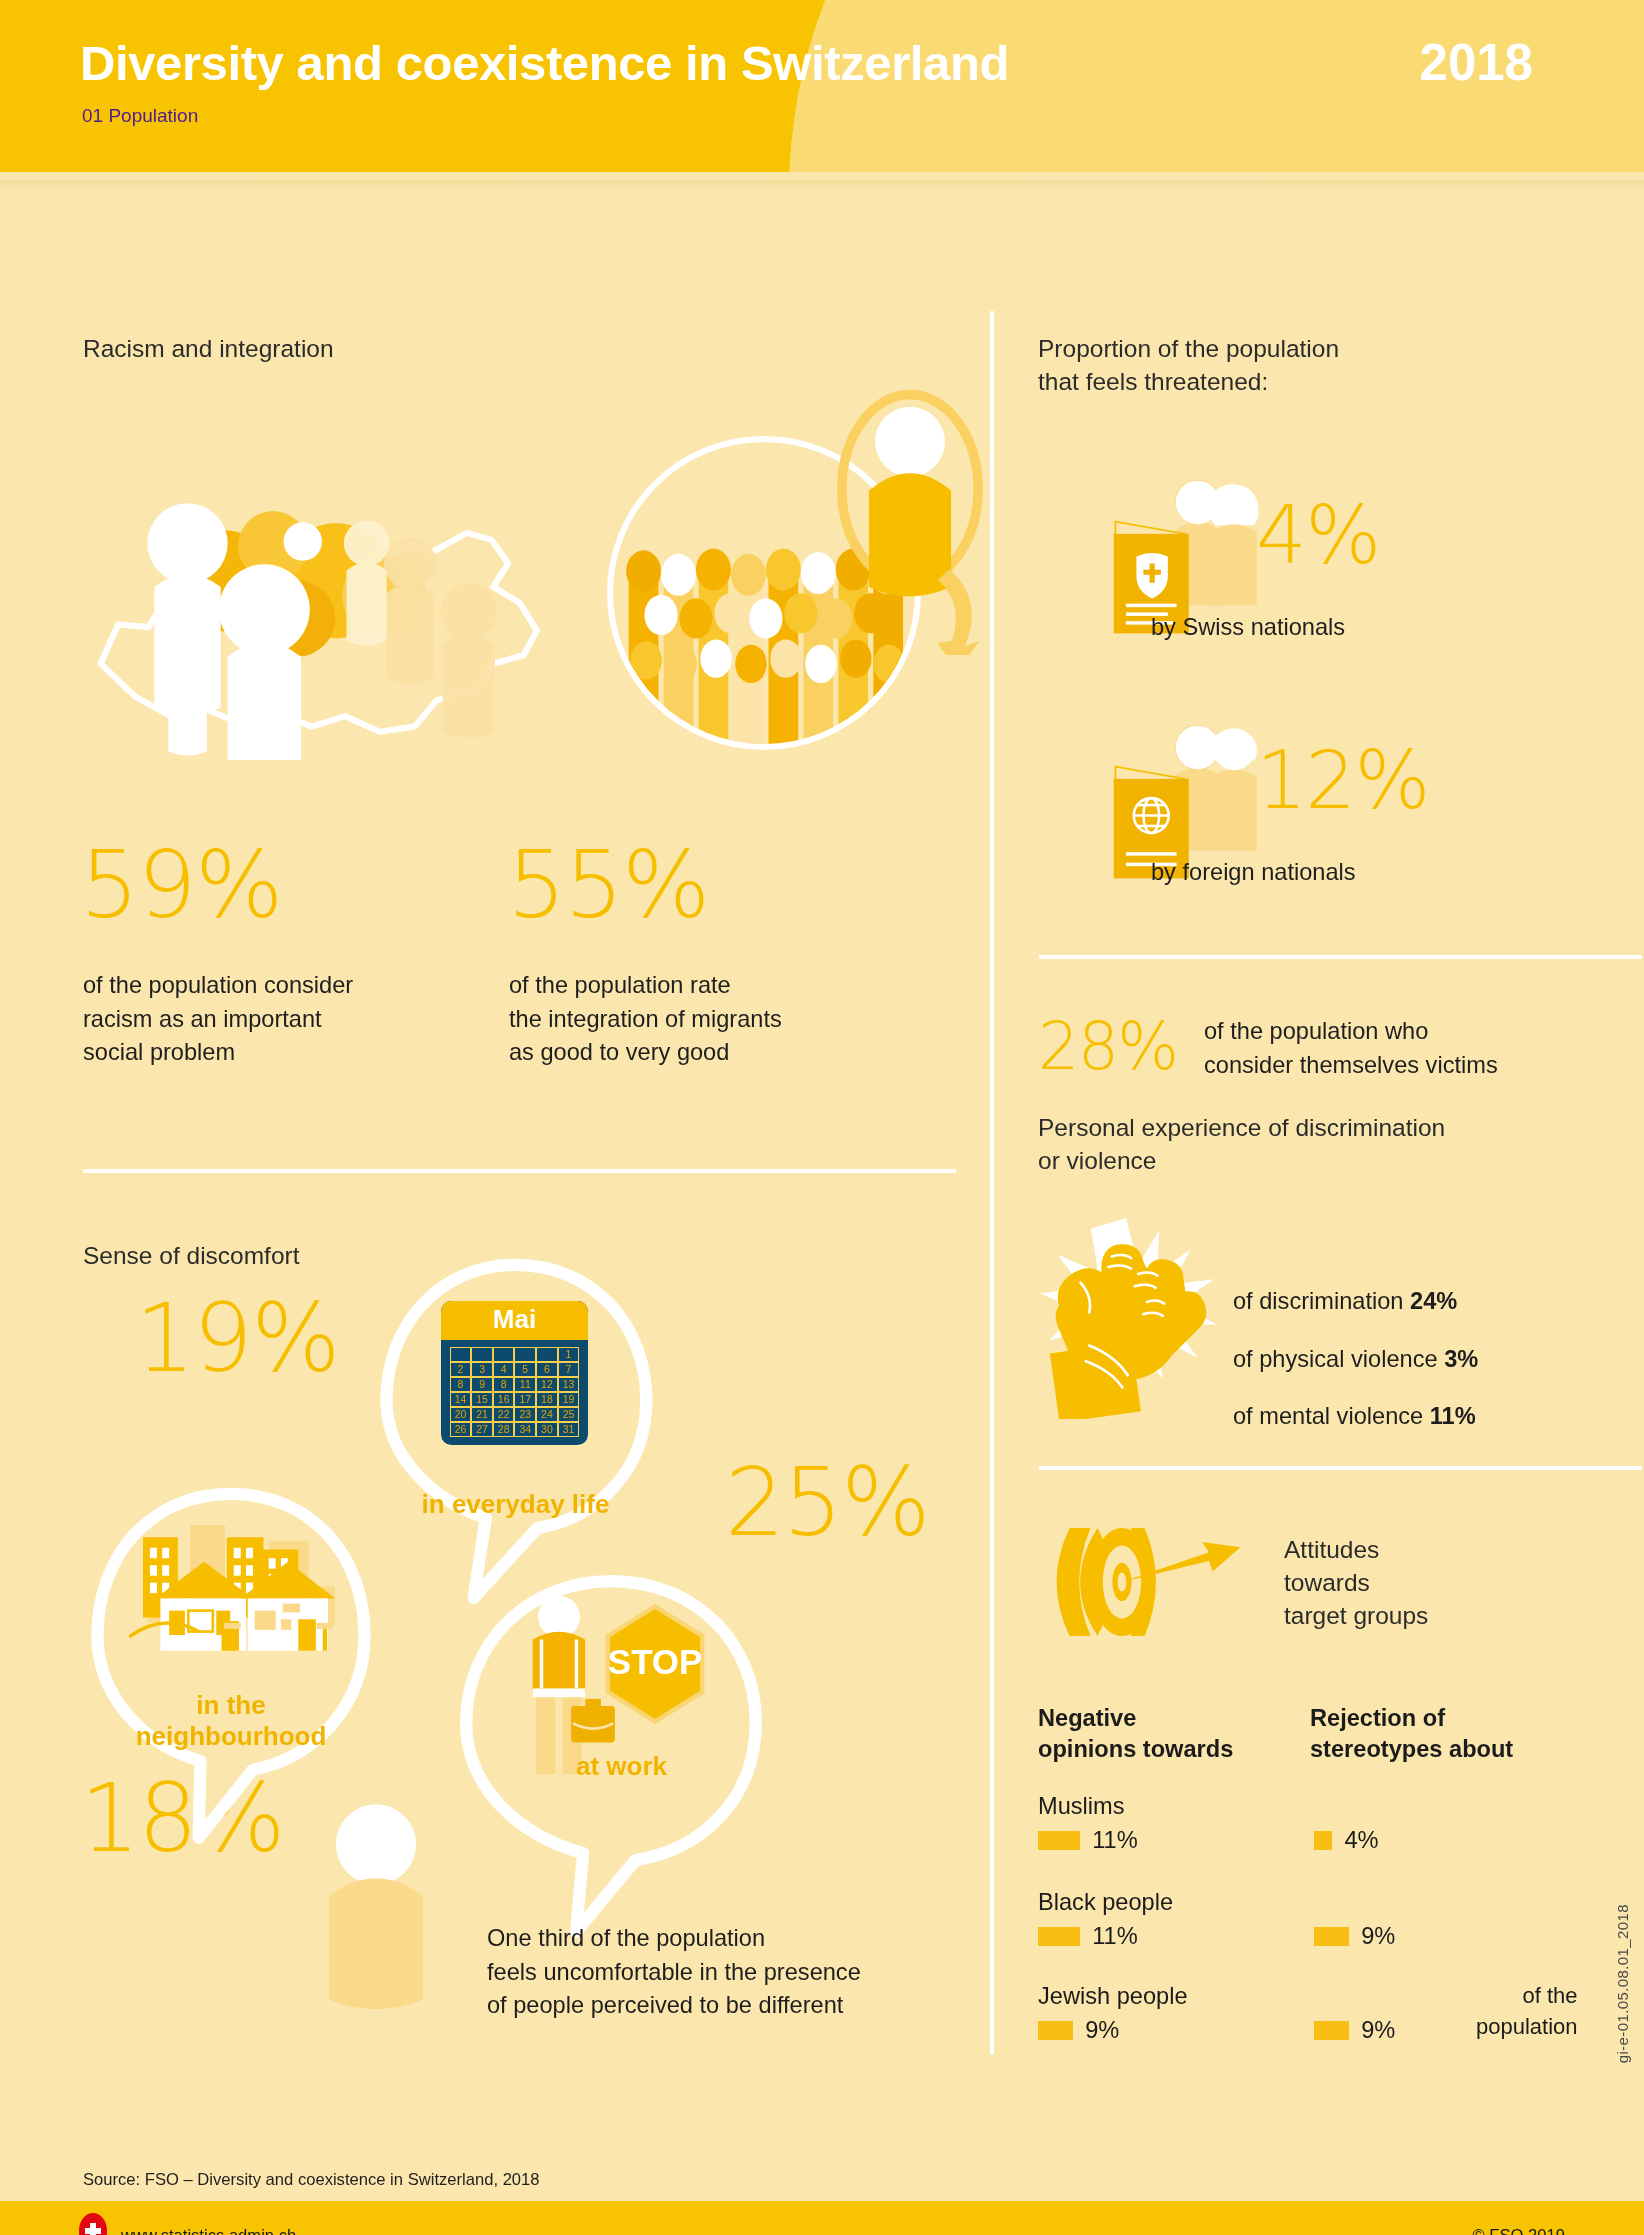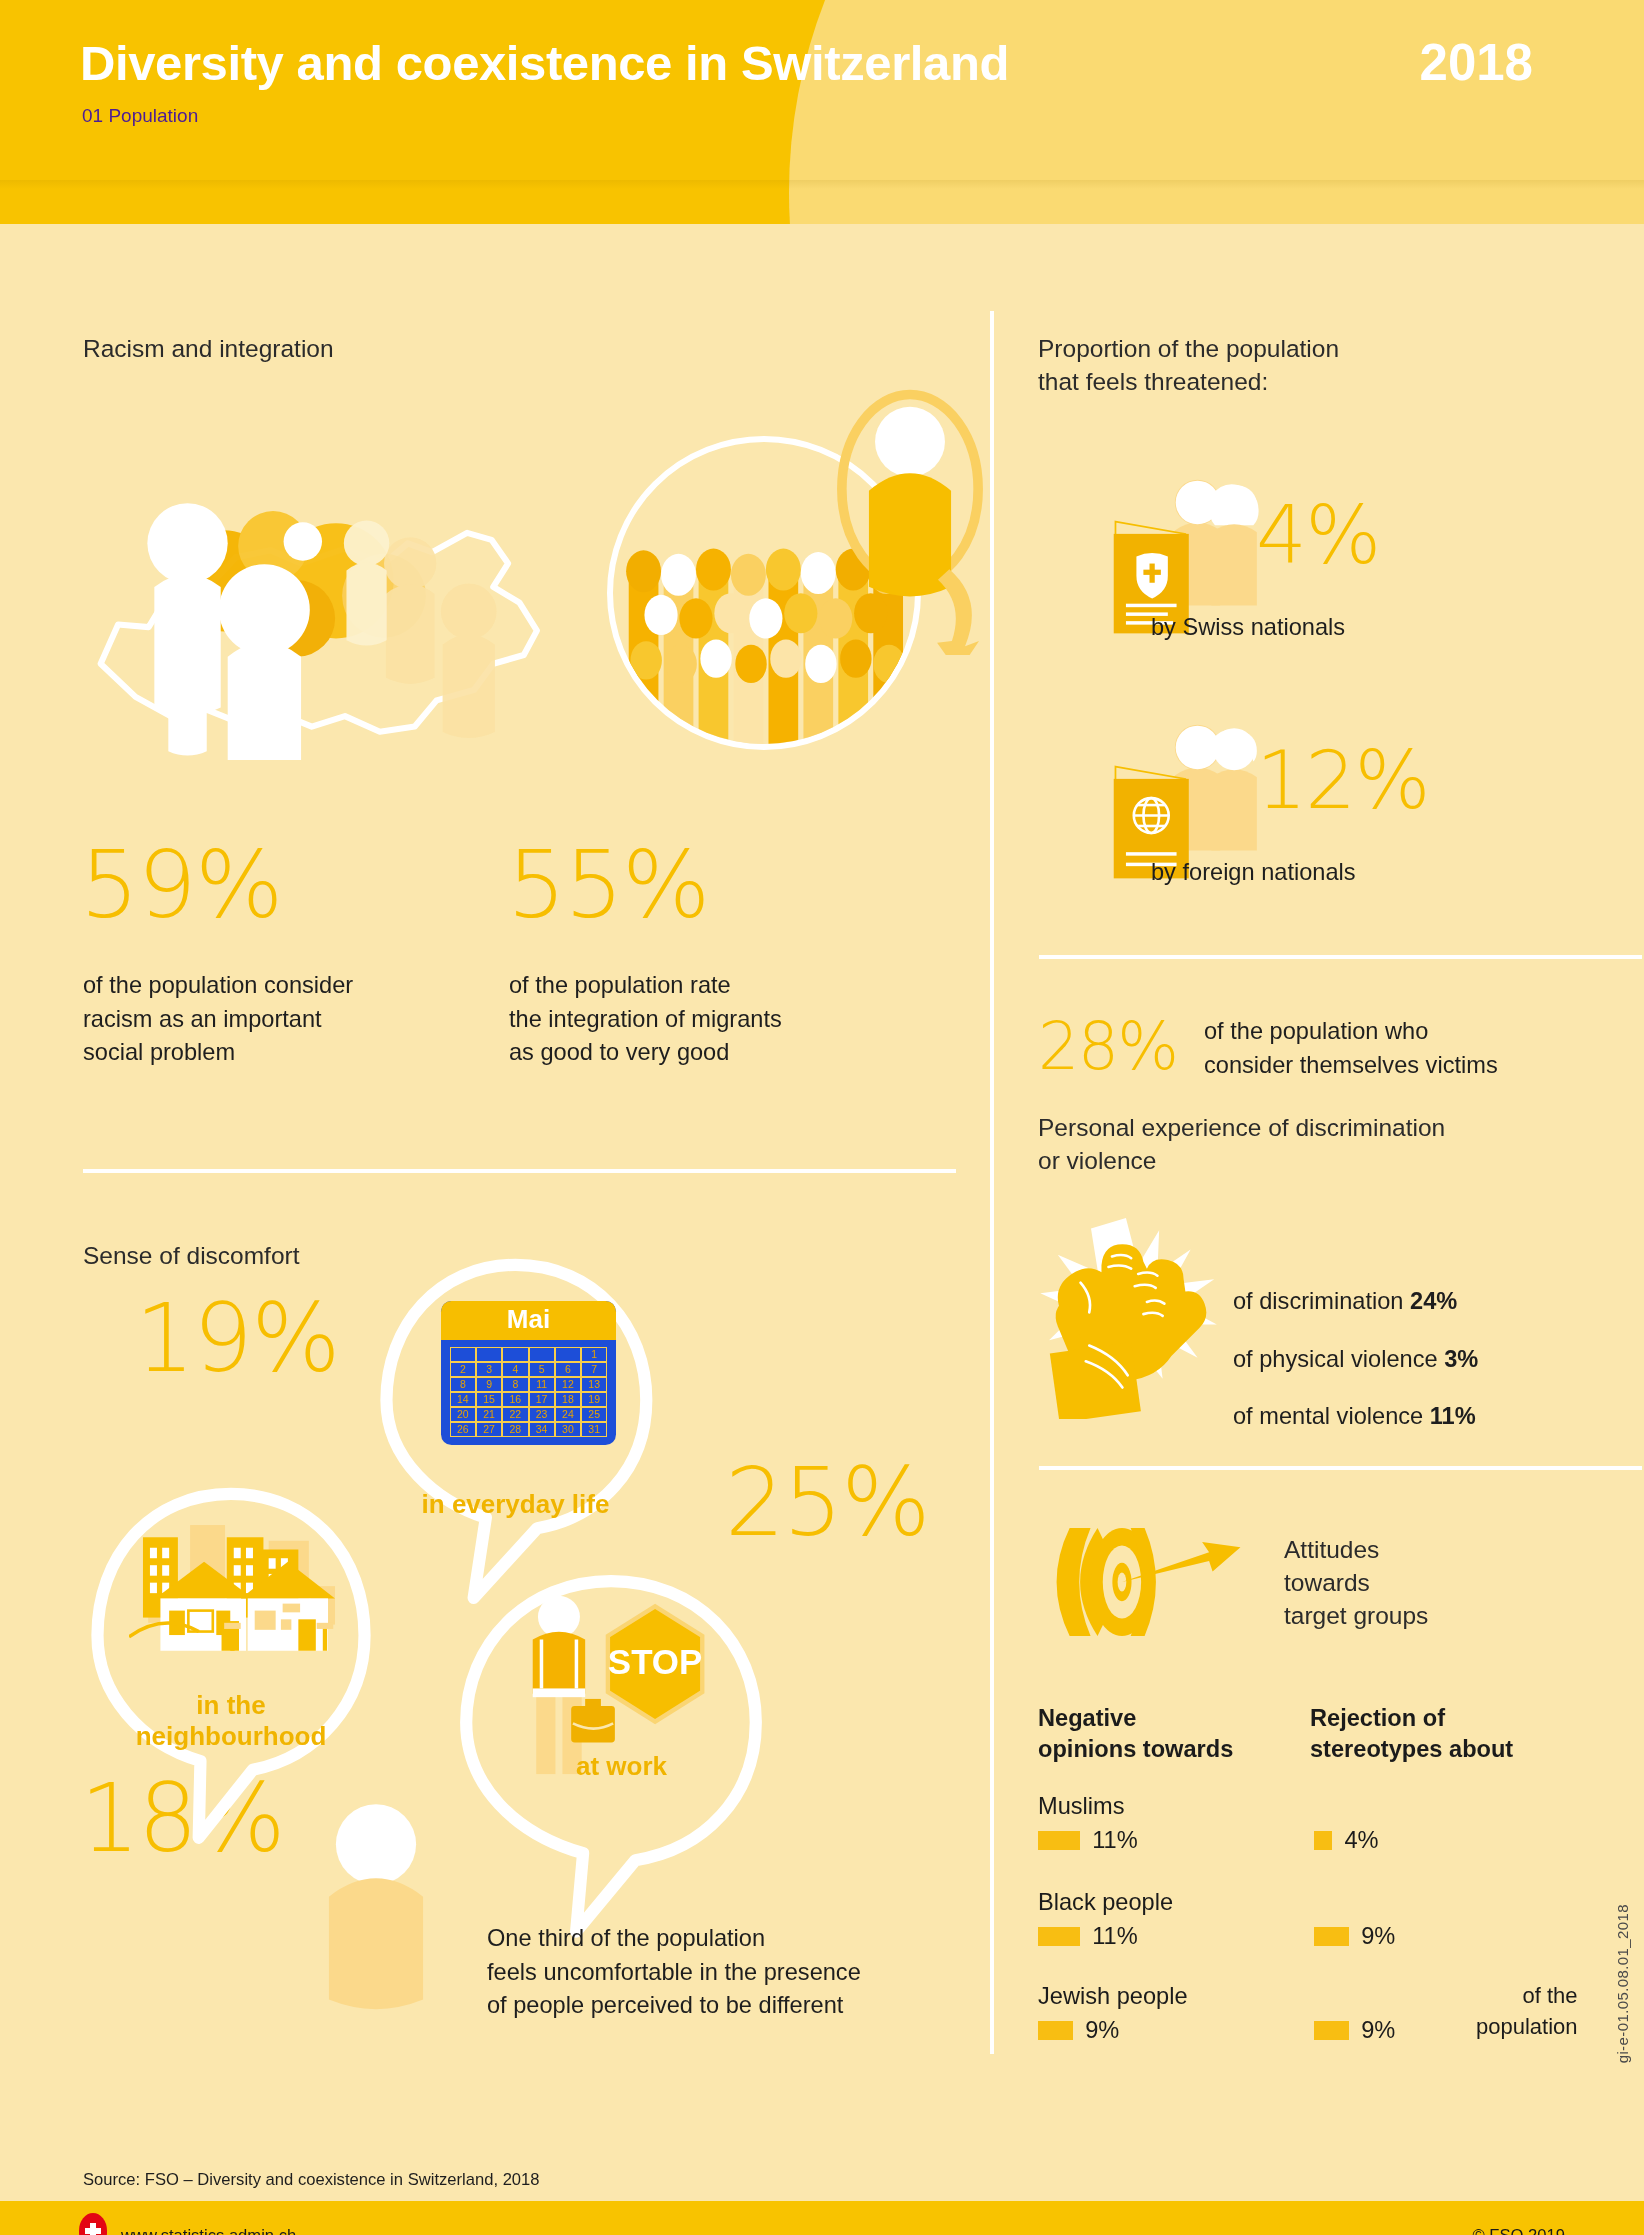--- a/index.html
+++ b/index.html
@@ -7,21 +7,21 @@
   body {
     font-family:"Liberation Sans", sans-serif;
     width:1645px; height:2236px;
     position:relative;
     background:#FBE7AE;
     overflow:hidden;
   }
 
   
   .header {
-    position:absolute; left:0; top:0; width:1645px; height:224px;
+    position:absolute; left:0; top:0; width:1645px; height:172px;
     background:#F8C300;
     overflow:hidden;
   }
   .header-curve {
     position:absolute; right:-105px; top:-314px;
     width:961px; height:1013px;
     background:#FADA72;
     border-radius:50%;
   }
   .header-title {
@@ -78,21 +78,21 @@
 
   .arrow-oval {
     position:absolute; left:744px; top:0px; width:166px; height:271px;
   }
   .bubble-label {
     position:absolute; width:100%; text-align:center;
     color:#F0B400; font-size:26px; font-weight:bold; line-height:1.2;
   }
 
   
-  .cal { position:absolute; width:175px; background:#1d4ed8; border-radius:10.5px; overflow:hidden; }
+  .cal { position:absolute; width:147px; background:#0c4a6e; border-radius:10.5px; overflow:hidden; }
   .cal-head { background:#F7BE00; color:#fff; text-align:center; font-size:26px; font-weight:bold; padding:2.6px 0 5.2px; }
   .cal-grid { display:grid; grid-template-columns:repeat(6,1fr); padding:7px 8.7px 8.7px; gap:0; }
   .cal-cell {
     border:0.9px solid #F8CE4B; font-size:10.5px; color:#E8A200; text-align:center;
     height:15px; line-height:13px; font-family:"Liberation Sans", sans-serif;
   }
 
   
   .att-head { position:absolute; font-size:23.6px; font-weight:bold; color:#1b1b1b; line-height:1.3; }
   .att-grp  { position:absolute; font-size:23.6px; color:#1b1b1b; }

